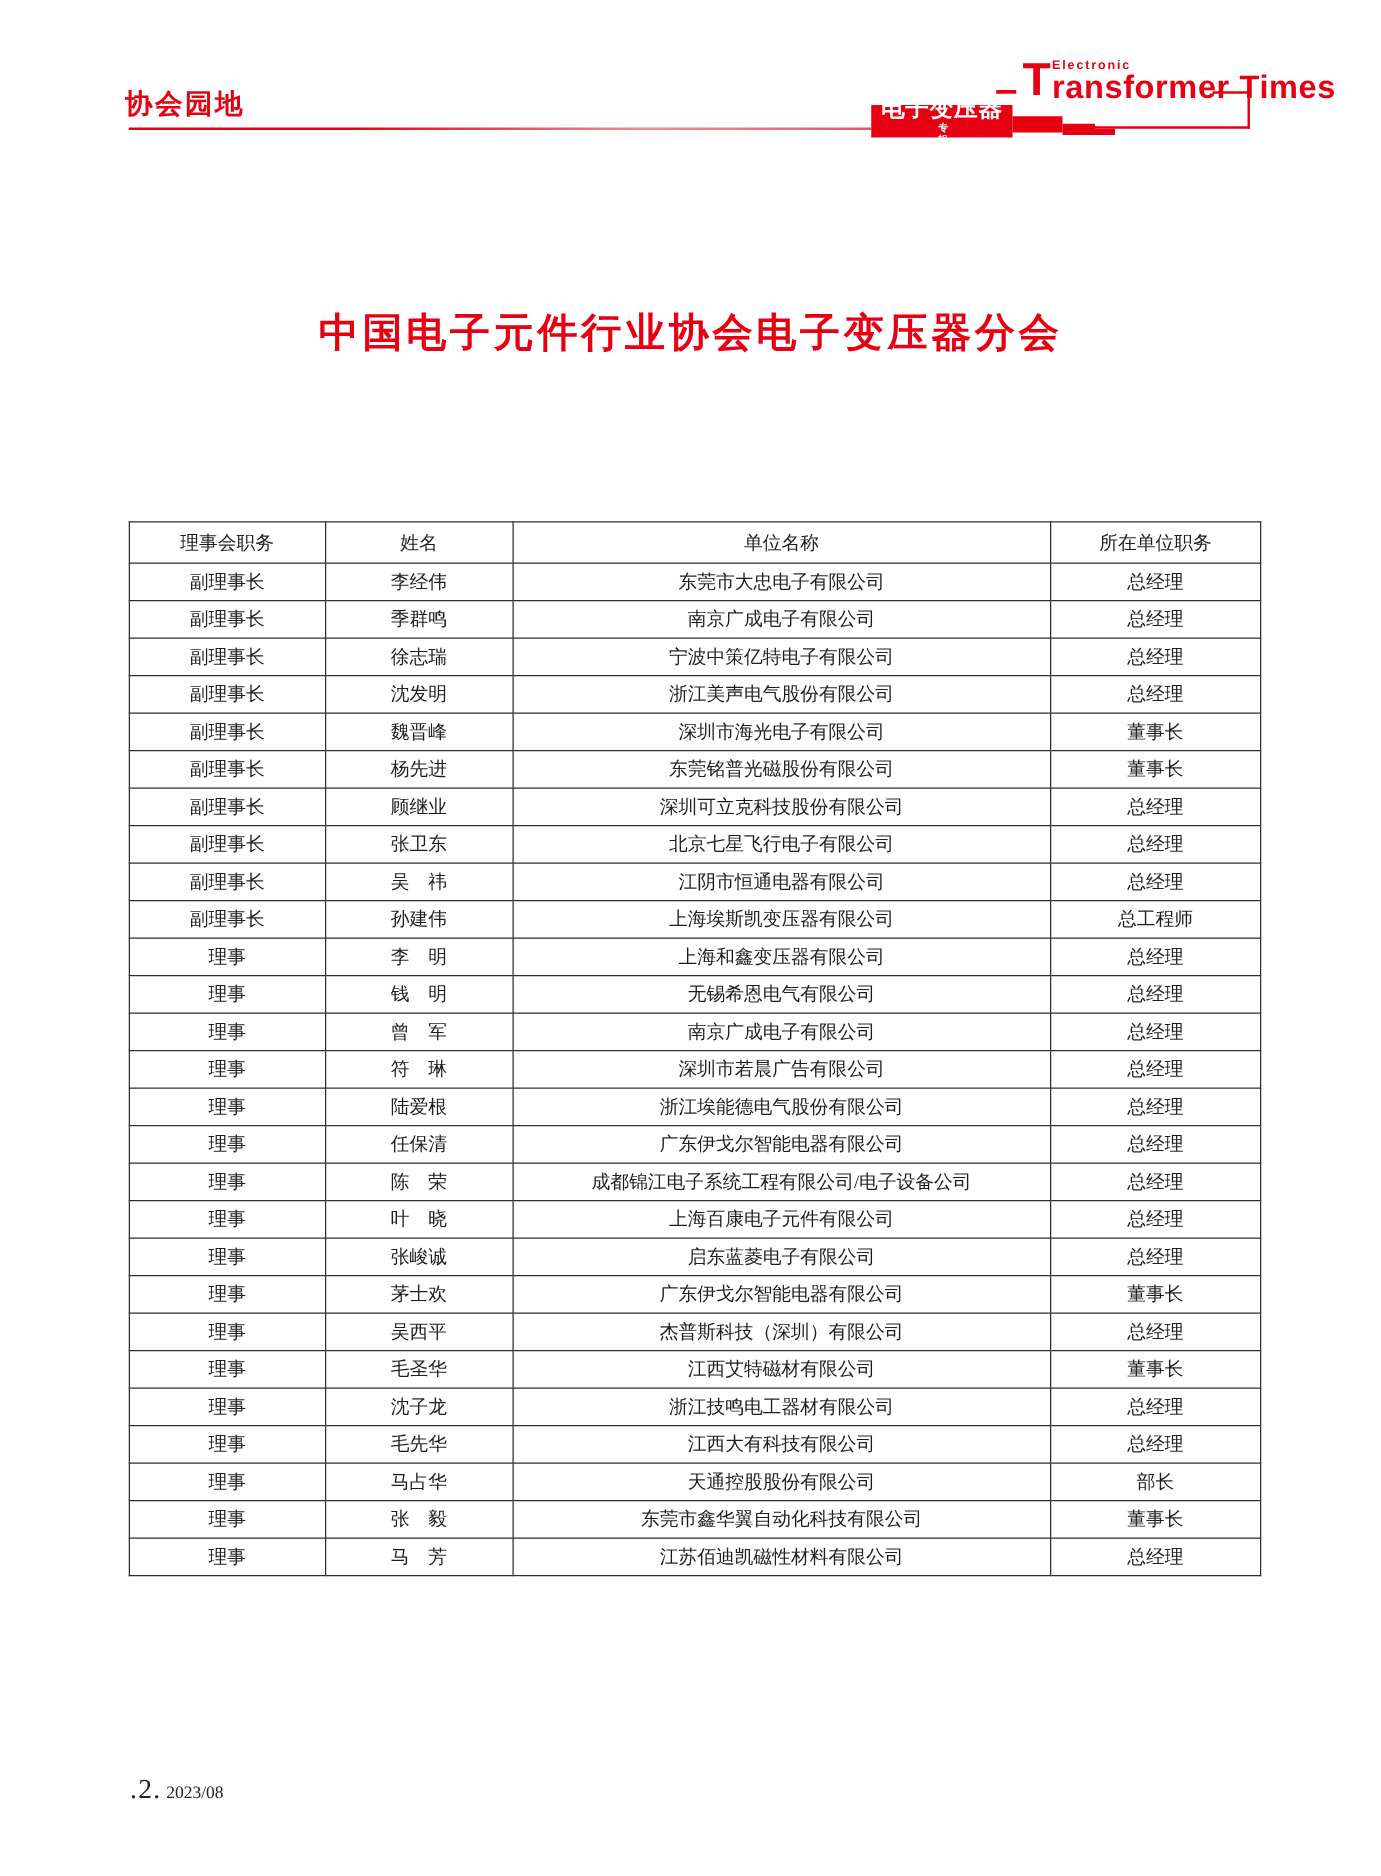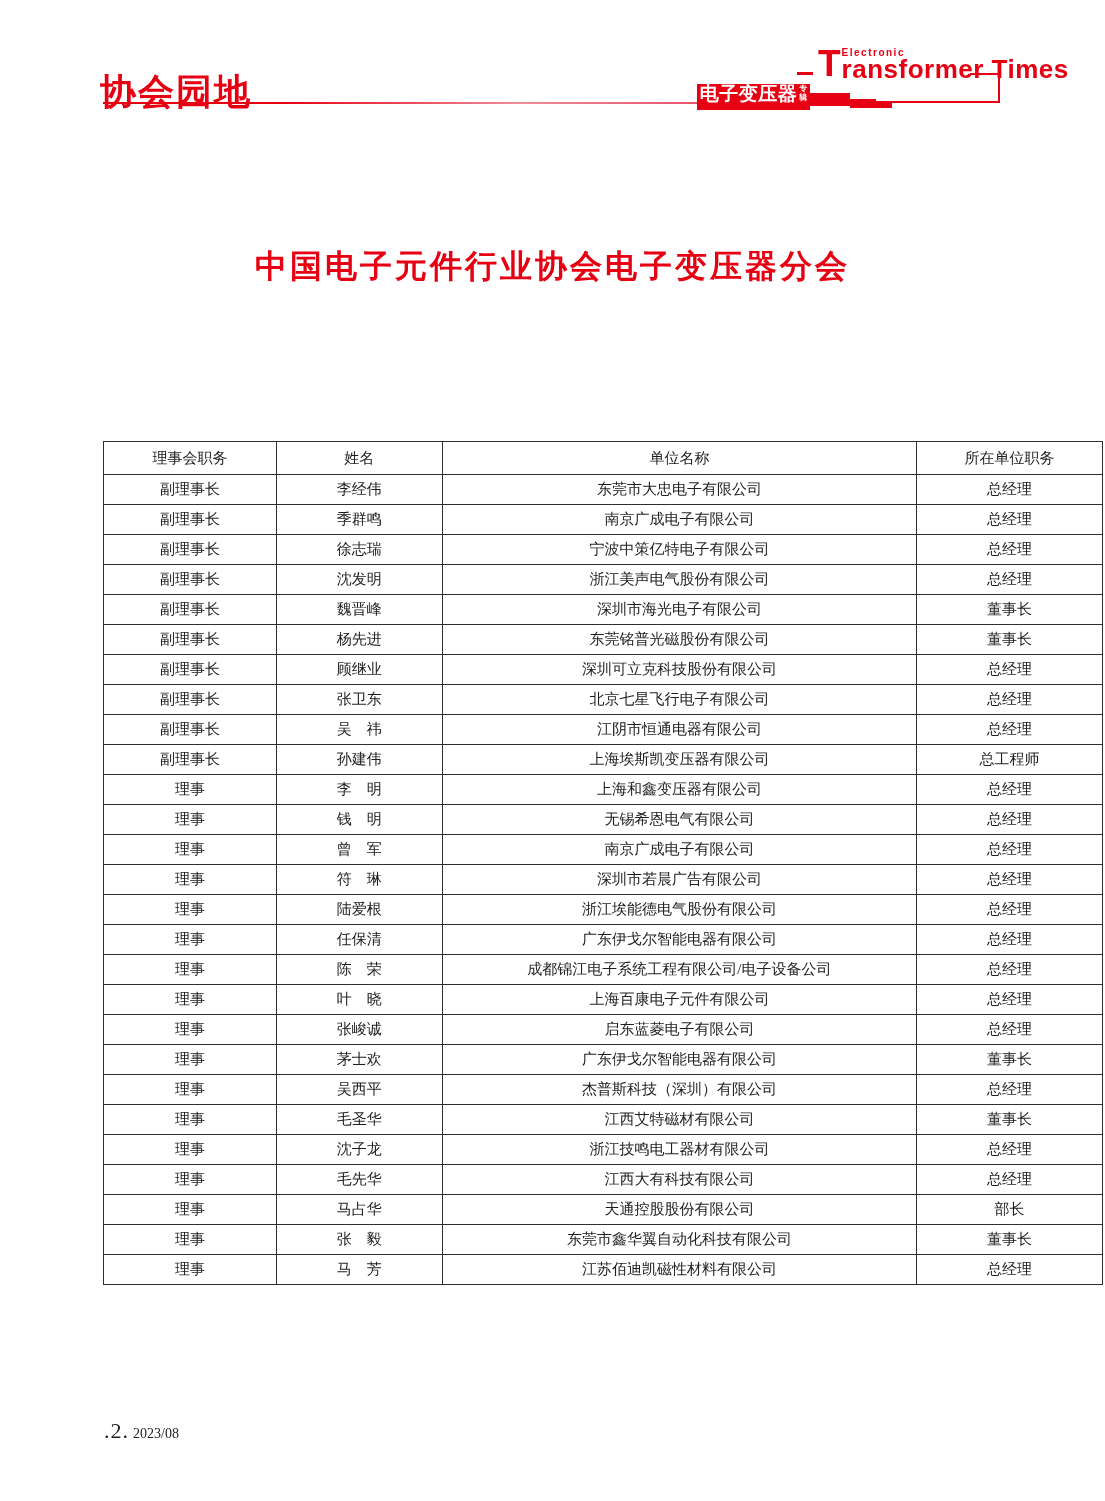--- a/index.html
+++ b/index.html
@@ -11,21 +11,21 @@
     font-family:"Liberation Serif", serif;
     overflow:hidden;
     margin:0 auto;
   }
   :root { --accent:#e60012; --ink:#1d1d1d; --line:#2f2f2f; }
 
   
   .section-label {
     position:absolute; left:100px; top:68px;
     font-family:"Liberation Sans", sans-serif;
-    font-weight:bold; font-size:36px; letter-spacing:2px;
+    font-weight:bold; font-size:22px; letter-spacing:2px;
     color:var(--accent);
   }
   .header-rule {
     position:absolute; left:103px; top:102px; width:594px; height:2px;
     background:linear-gradient(to right, #e60012 0%, #e60012 30%, #ef8d9b 70%, #e8536a 100%);
   }
   .masthead-dash {
     position:absolute; left:797px; top:72px; width:16px; height:3px;
     background:var(--accent);
   }
@@ -41,43 +41,43 @@
   .logo-rest { font-size:26px; letter-spacing:0.5px; line-height:23px; }
   .logo-dash2 { position:absolute; left:970px; top:73px; width:30px; height:2px; background:var(--accent); }
   .logo-corner {
     position:absolute; left:870px; top:74px; width:130px; height:29px;
     border-right:2px solid var(--accent);
     border-bottom:2px solid var(--accent);
   }
   .masthead-box {
     position:absolute; left:697px; top:84px; width:113px; height:26px;
     background:var(--accent);
-    display:flex; align-items:flex-start; justify-content:center;
-    color:#ffffff; font-family:"Liberation Sans", sans-serif; font-weight:bold;
+    display:flex; align-items:center; justify-content:center;
+    color:#ffffff; font-family:"Liberation Sans", sans-serif; font-weight:bold;flex-direction:column;
   }
   .box-main { font-size:19px; letter-spacing:0.5px; line-height:20px; }
   .box-sub { display:flex; flex-direction:column; margin-left:2px; font-size:8px; line-height:9px; }
   .step { position:absolute; background:var(--accent); }
   .step-1 { left:810px; top:93px; width:40px; height:13px; }
   .step-2 { left:850px; top:99px; width:26px; height:9px; }
   .step-3 { left:876px; top:103px; width:16px; height:5px; }
 
   
   .doc-title {
     position:absolute; left:0; top:238px; width:100%;
     text-align:center; color:var(--accent);
     font-weight:bold; font-size:32px; letter-spacing:3px; line-height:56px;
     font-family:"Liberation Serif", serif;
   }
 
   
   .board-table {
-    position:absolute; left:103px; top:417px; width:1000px;
+    position:absolute; left:103px; top:417px; width:906px;
     border-collapse:collapse; table-layout:fixed;
-    font-size:15px; color:var(--ink);margin-top:24px;
+    font-size:15px; color:var(--ink);
   }
   .board-table th, .board-table td {
     border:1px solid var(--line);
     text-align:center; vertical-align:middle;
     font-weight:normal; padding:0 4px;
     overflow:hidden; white-space:nowrap;
   }
   .board-table thead th { height:33px; }
   .board-table tbody td { height:30px; }
   .col-role { width:17.3%; }

